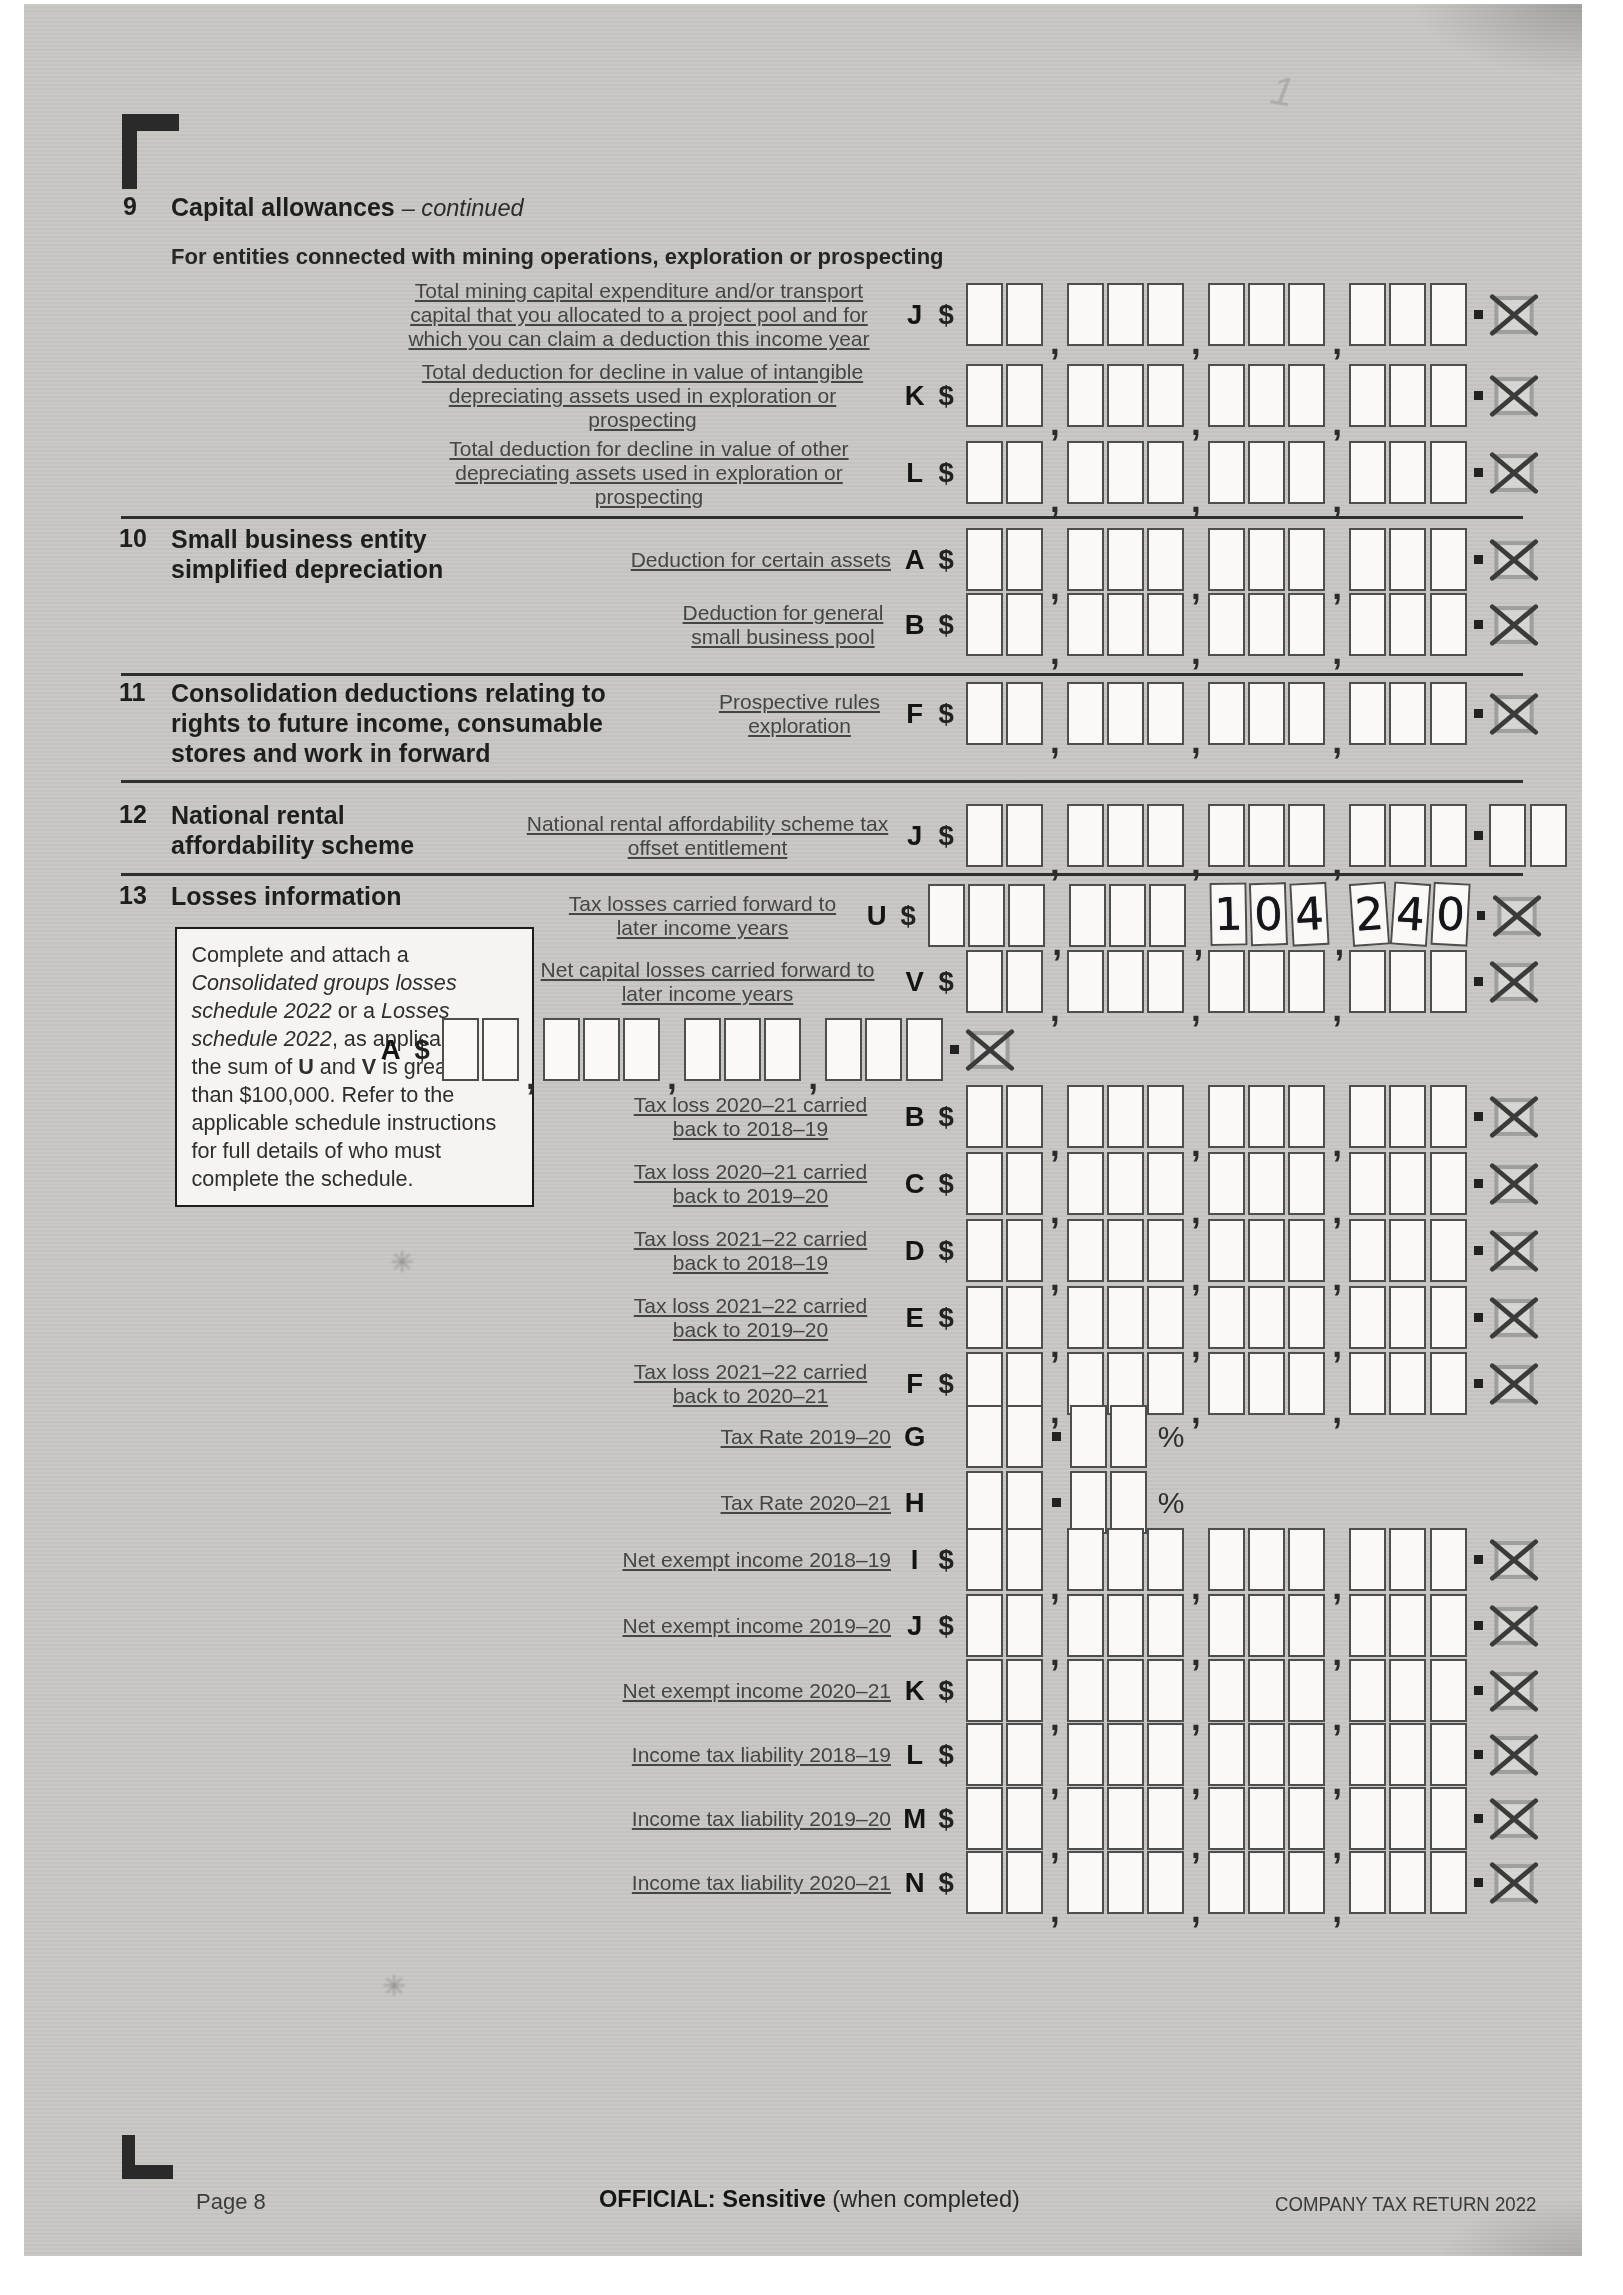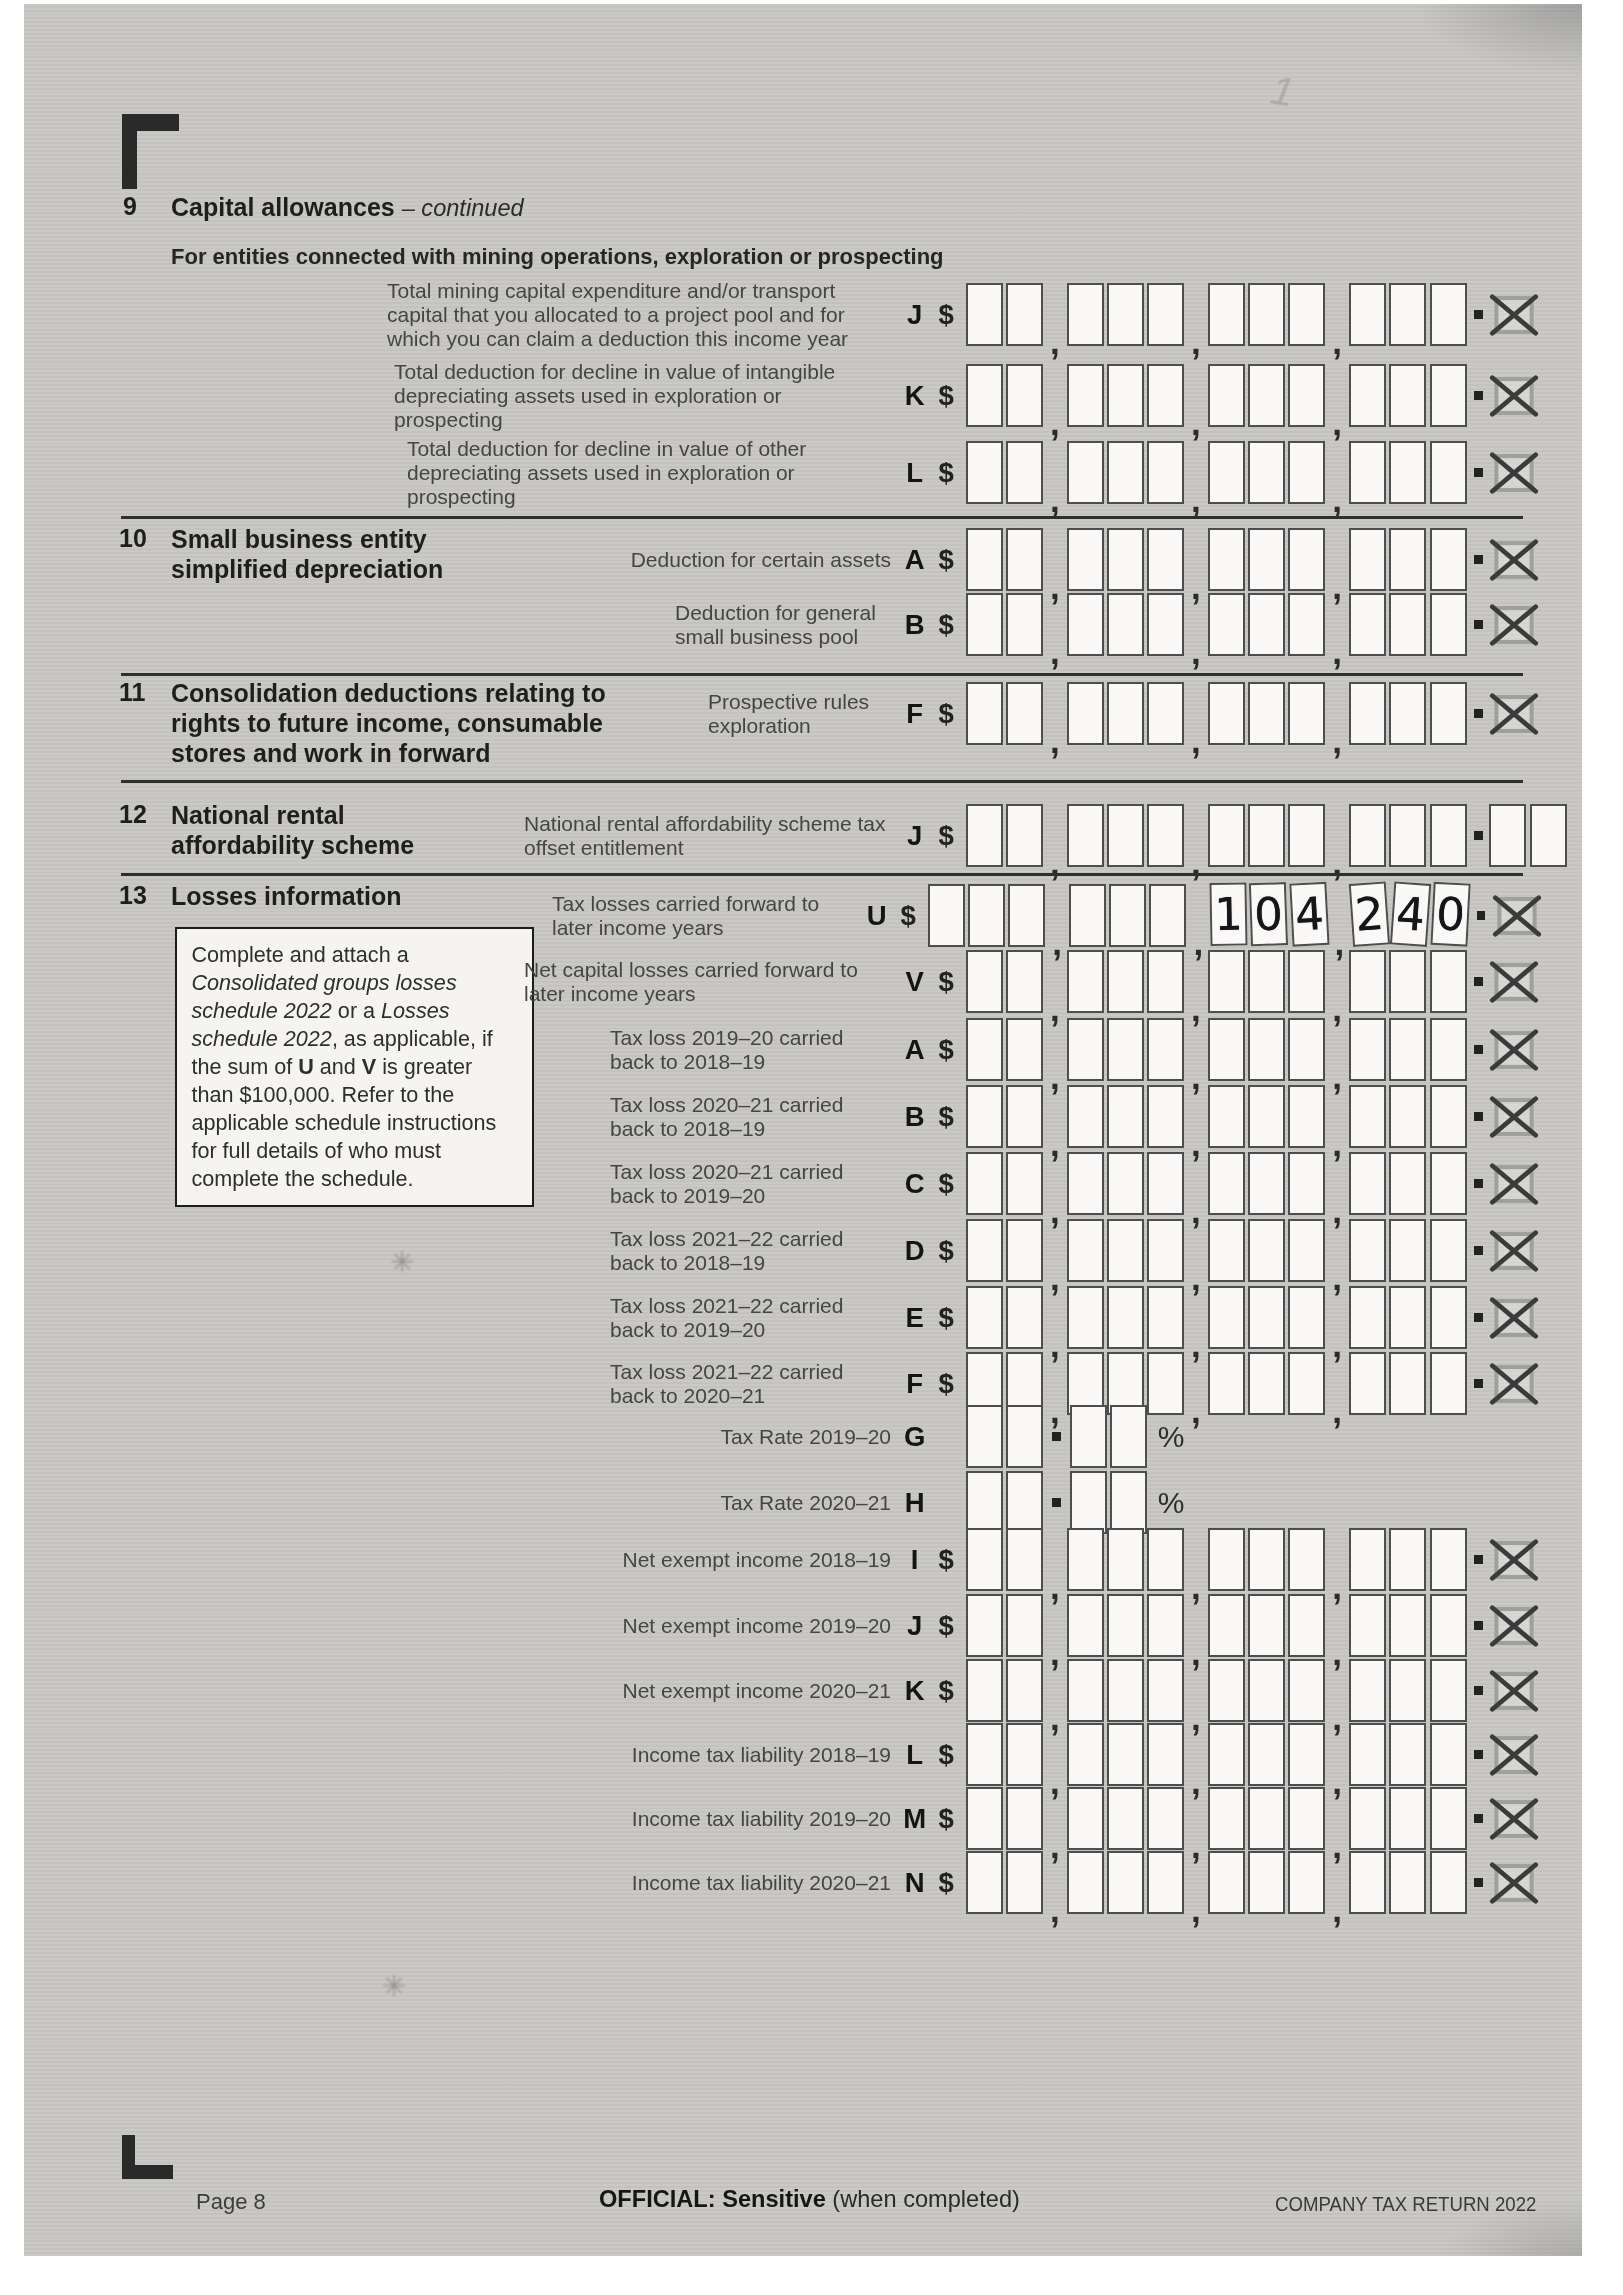--- a/index.html
+++ b/index.html
@@ -24,21 +24,21 @@
   .sec-title .it{font-weight:normal;font-style:italic;font-size:23.6px;color:#2c2c2c;}
   .sec-sub{position:absolute;font-size:22px;font-weight:bold;color:#262626;margin-top:7px;}
 
   
   .sep{position:absolute;left:121px;width:1402px;height:2.6px;background:#2f2f2f;}
 
   
   .row{position:absolute;left:367px;height:63px;display:flex;align-items:center;}
   .rlabel{width:524px;text-align:right;flex:none;}
   .u-row .rlabel{width:486px;}
-  .rlabel .txt{display:inline-block;font-size:21px;line-height:24px;color:#454545;text-align:left;vertical-align:middle;}
+  .rlabel .txt{display:inline-block;font-size:21px;line-height:24px;color:#454545;text-align:center;vertical-align:middle;text-decoration:underline;}
   .code{flex:none;width:37px;text-align:center;font-size:27.5px;font-weight:bold;color:#141414;margin-left:5.2px;}
   .dollar{flex:none;width:26px;text-align:center;font-size:27.5px;font-weight:bold;color:#222;}
   .boxes{display:flex;align-items:center;margin-left:6.5px;}
   .grp{display:flex;gap:3.3px;}
   .cell{width:33px;height:59px;background:#faf9f7;border:2px solid #4e4e4e;flex:none;
         display:flex;align-items:center;justify-content:center;overflow:visible;}
   .cell.hand{font-family:"DejaVu Sans",sans-serif;font-size:45px;color:#15151a;
         transform:rotate(var(--r,0deg)) translateY(-1.3px);text-shadow:0 0 0.7px #222;}
   .comma{width:23.6px;text-align:center;font-size:35px;font-weight:bold;color:#2b2b2b;
         align-self:flex-end;line-height:19.6px;margin-bottom:-5.2px;}
@@ -429,21 +429,20 @@
         <span class="dot"></span>
         <span class="nocents">
           <svg viewBox="0 0 70 62">
             <rect x="9" y="6" width="52" height="50"></rect>
             <path d="M3 4 L67 58 M67 4 L3 58"></path>
           </svg>
         </span>
       </div>
   </div>
   <div class="row" style="top:1018px">
-    <div class="rlabel"><span class="txt" style="max-width:281px">Tax loss 2019–20 carried back to 2018–19</span></div>
     <div class="code">A</div>
     <div class="dollar">$</div>
     <div class="boxes">
         <span class="grp">
           <span class="cell"></span>
           <span class="cell"></span>
         </span>
         <span class="comma">,</span>
         <span class="grp">
           <span class="cell"></span>

